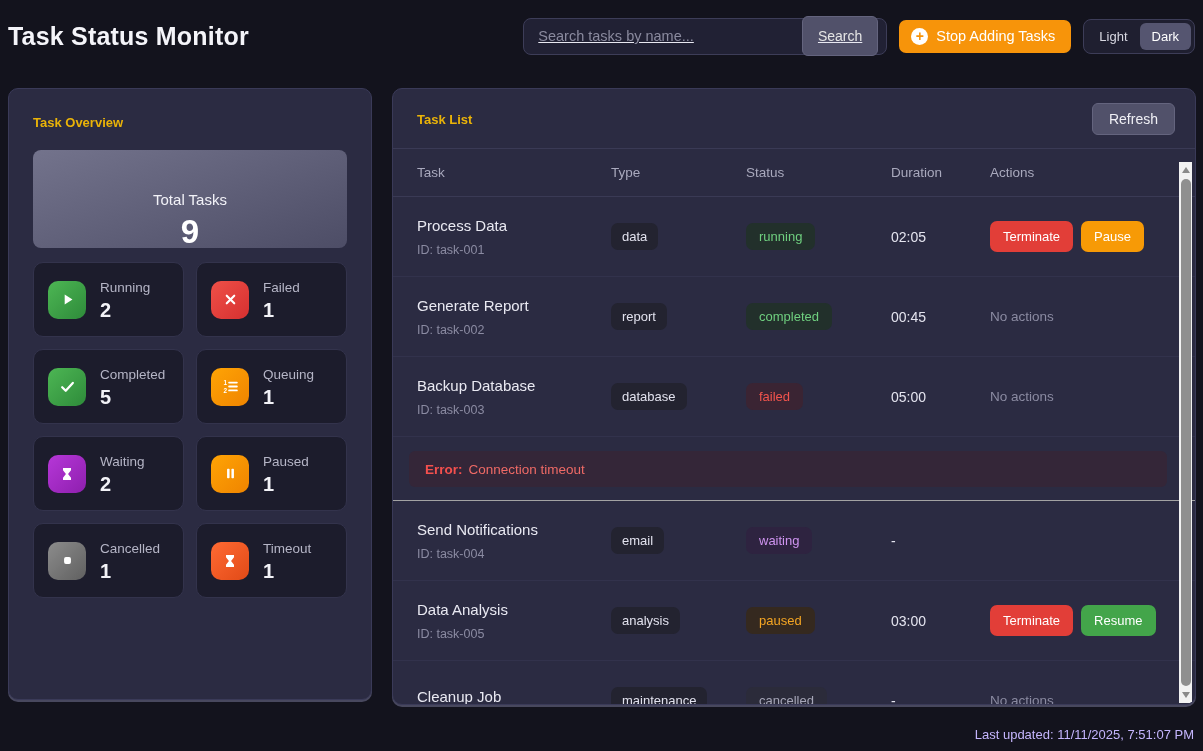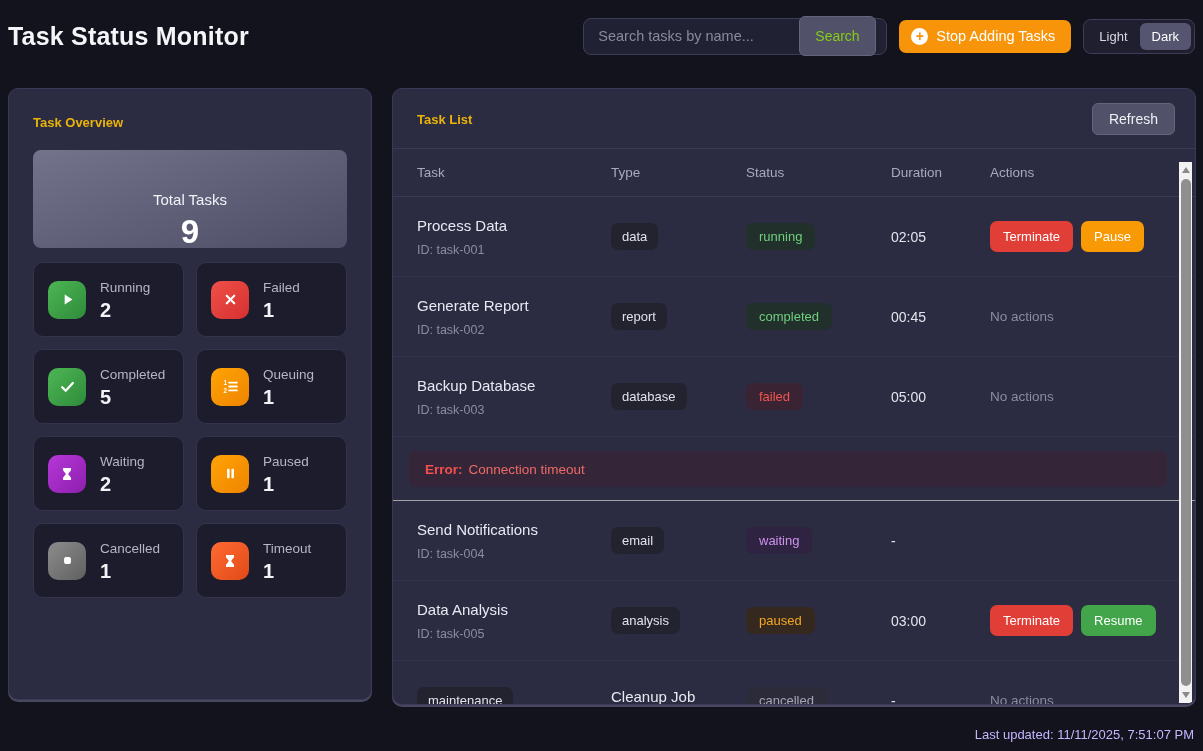--- a/index.html
+++ b/index.html
@@ -6,24 +6,24 @@
   html,body { width:1203px; height:751px; overflow:hidden; }
   body {
     background:#13131d;
     font-family:"Liberation Sans", sans-serif;
     color:#e9e9f2;
   }
   
   .app-header{ height:72px; display:flex; align-items:center; justify-content:space-between; padding:0 8px; }
   .page-title{ font-size:25px; font-weight:700; color:#f4f4f9; letter-spacing:.2px; }
   .header-right{ display:flex; align-items:center; gap:12px; }
-  .search-box{ width:304px; height:37px; background:#212134; border:1px solid #3d3d58; border-radius:8px; display:flex; align-items:center; }
+  .search-box{ width:364px; height:37px; background:#212134; border:1px solid #3d3d58; border-radius:8px; display:flex; align-items:center;text-decoration:underline; }
   .search-box input{ flex:1; background:transparent; border:none; outline:none; color:#cfcfe0; font-size:14.5px; padding:0 14px; font-family:"Liberation Sans",sans-serif; }
   .search-box input::placeholder{ color:#8a8a9e; }
-  .search-btn{ margin:3px 16px 3px 0; background:#51516a; border:1px solid #64647e; border-radius:6px; color:#84cc16; font-size:14px; padding:11px 15px; cursor:pointer; font-family:"Liberation Sans",sans-serif; }
+  .search-btn{ margin:3px 8px 3px 0; background:#51516a; border:1px solid #64647e; border-radius:6px; color:#e5e5e5; font-size:14px; padding:11px 15px; cursor:pointer; font-family:"Liberation Sans",sans-serif; }
   .stop-btn{ height:33px; background:#f7940a; border:none; border-radius:7px; color:#fff; font-size:14.5px; padding:0 16px 0 12px; display:flex; align-items:center; gap:8px; cursor:pointer; font-family:"Liberation Sans",sans-serif; }
   .plus-circle{ width:17px; height:17px; background:#fff; border-radius:50%; display:flex; align-items:center; justify-content:center; }
   .plus-glyph{ color:#f7940a; font-size:14px; font-weight:800; line-height:1; margin-top:-1px; }
   .theme-toggle{ height:35px; background:#1f1f30; border:1px solid #3d3d58; border-radius:8px; display:flex; align-items:center; padding:3px; }
   .theme-btn{ background:transparent; border:none; color:#d8d8e2; font-size:13px; padding:6px 12px; border-radius:6px; cursor:pointer; font-family:"Liberation Sans",sans-serif; }
   .theme-btn.active{ background:#555570; color:#ffffff; }
   
   .main{ display:flex; gap:20px; padding:16px 7px 0 8px; align-items:flex-start; }
   .panel{ background:#2b2b42; border:1px solid #3a3a58; border-radius:10px; box-shadow:0 2px 0 rgba(138,138,175,.45); }
   
@@ -269,25 +269,25 @@
             </div>
             <div class="cell"><span class="type-chip">analysis</span></div>
             <div class="cell"><span class="status-chip" style="color:#f5a623;background:#35291f">paused</span></div>
             <div class="cell duration">03:00</div>
             <div class="cell actions">
               <button class="act-btn" style="background:#e23e38">Terminate</button>
               <button class="act-btn" style="background:#43a54a">Resume</button>
             </div>
           </div>
           <div class="trow">
-            <div class="cell"><span class="type-chip">maintenance</span></div>
             <div class="cell">
               <div class="task-title">Cleanup Job</div>
               <div class="task-id"></div>
             </div>
+            <div class="cell"><span class="type-chip">maintenance</span></div>
             <div class="cell"><span class="status-chip" style="color:#a6a6b8;background:#2b2b3a">cancelled</span></div>
             <div class="cell duration">-</div>
             <div class="cell actions">
               <span class="no-actions">No actions</span>
             </div>
           </div>
         </div>
       <div class="scrollbar">
         <div class="sb-up"></div>
         <div class="sb-thumb"></div>

